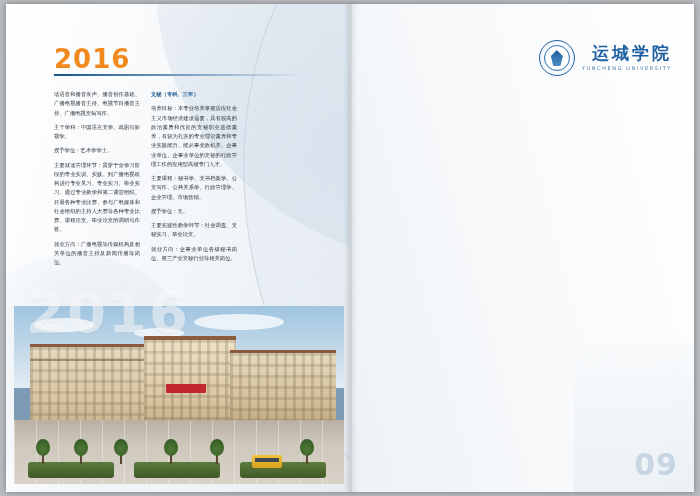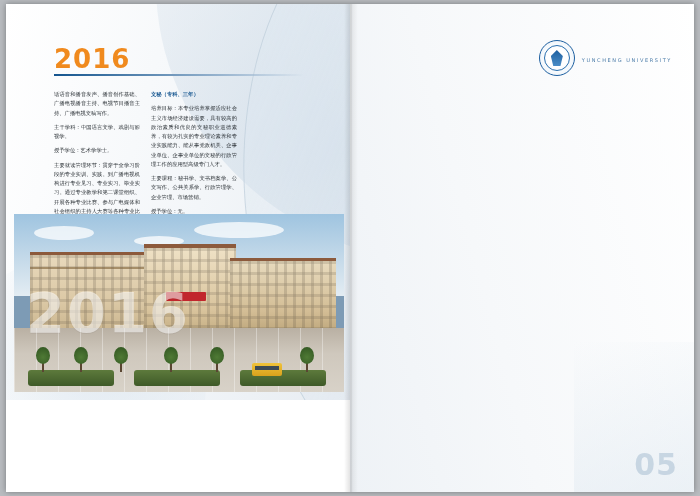--- a/index.html
+++ b/index.html
@@ -20,21 +20,21 @@
   
   .spread {
     position: absolute;
     left: 6px; top: 4px;
     width: 688px; height: 488px;
     background: #ffffff;
     box-shadow: 0 0 6px rgba(0,0,0,0.35);
   }
   .page-left {
     position: absolute;
-    left: 0; top: 0; width: 344px; height: 396px;
+    left: 0; top: 0; width: 344px; height: 488px;
     background: linear-gradient(105deg,#ffffff 0%,#f3f6f9 55%,#e7ecf1 100%);
     overflow: hidden;
   }
   .page-right {
     position: absolute;
     left: 344px; top: 0; width: 344px; height: 488px;
     background: linear-gradient(255deg,#ffffff 0%,#f6f8fa 60%,#eef2f6 100%);
     overflow: hidden;
   }
   .gutter {
@@ -298,23 +298,24 @@
     </div>
 
     <div class="page-right">
 
       <div class="right-photo-strip"></div>
 
       <div class="logo-wrap">
         <div class="logo-row">
           <div class="logo-seal"></div>
           <div>
+            <div class="logo-cn">运城学院</div>
             <div class="logo-en">YUNCHENG UNIVERSITY</div>
           </div>
         </div>
       </div>
 
-      <div class="page-num">05</div>
+      <div class="page-num">09</div>
     </div>
 
     <div class="gutter"></div>
   </div>
 </div>
 
 </body></html>

